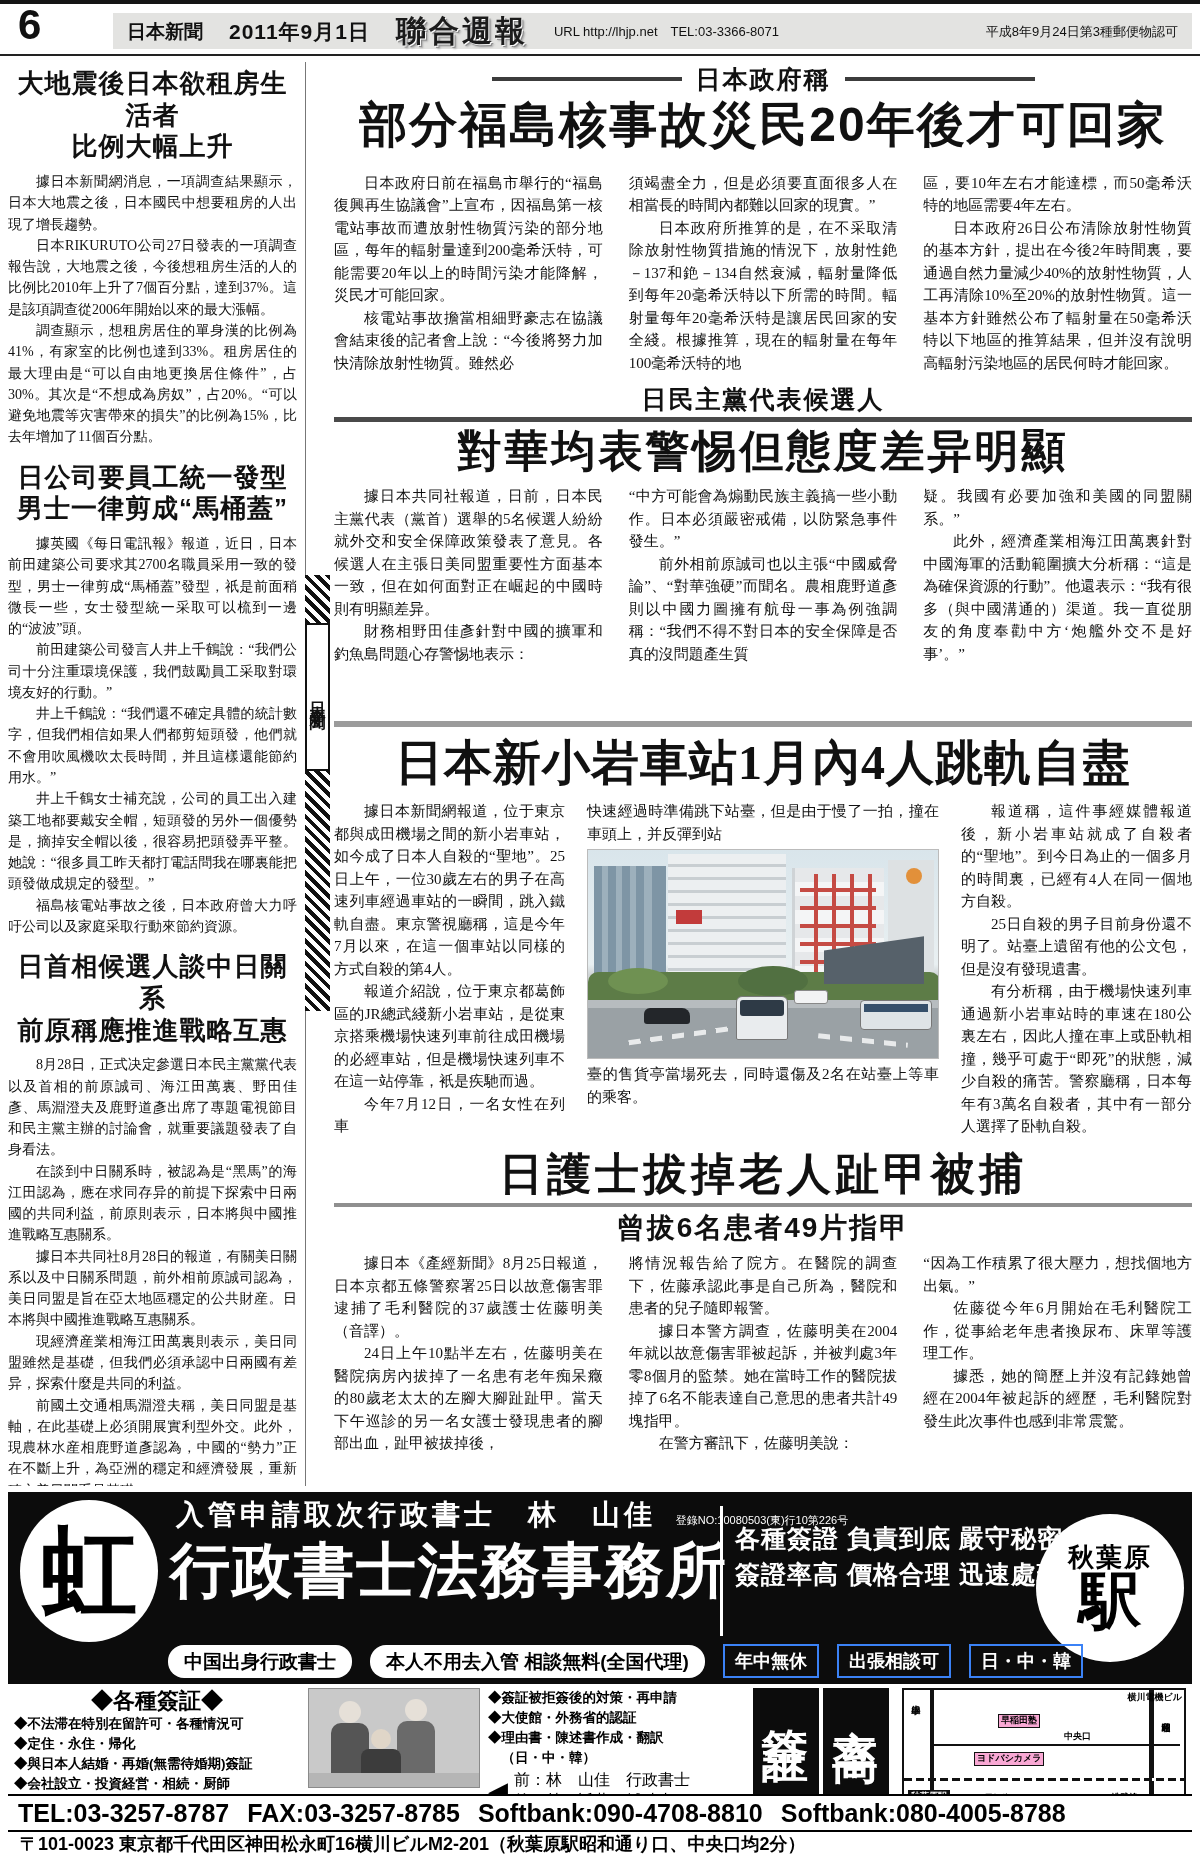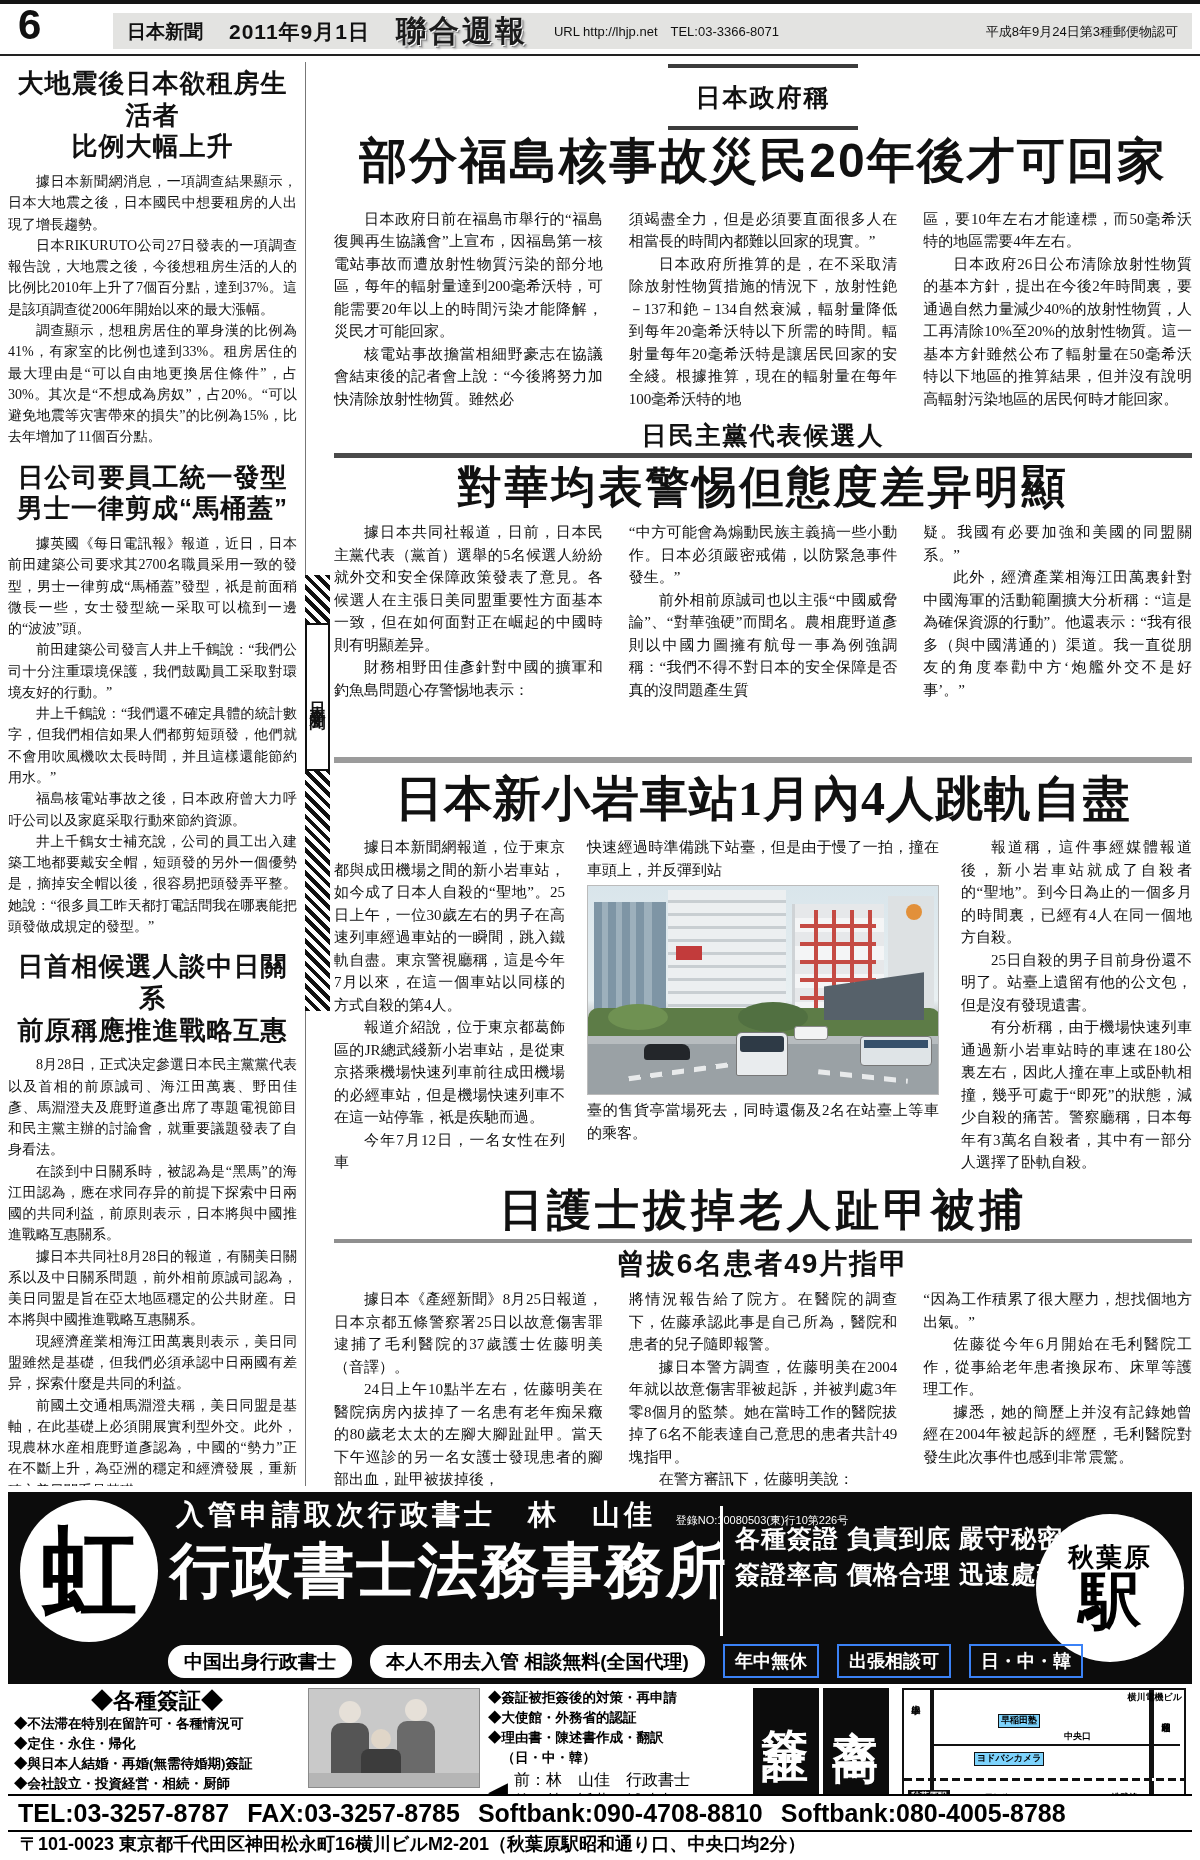--- a/index.html
+++ b/index.html
@@ -31,21 +31,21 @@
   
   .side-banner { position:absolute; left:305px; top:575px; width:25px; height:440px; }
   .stripe { width:100%; background:repeating-linear-gradient(45deg,#111 0 4px,#fff 4px 8px); }
   .stripe.s1 { height:48px; }
   .stripe.s2 { height:240px; margin-top:0; }
   .sb-text { width:100%; height:148px; border:2px solid #111; background:#fff; display:flex; align-items:center; justify-content:center;
              writing-mode:vertical-rl; font:900 16px/1 "Liberation Sans",sans-serif; letter-spacing:4px; }
 
   
   .main-col { position:absolute; left:334px; top:62px; width:858px; height:1424px; overflow:hidden; }
-  .kicker-row { display:flex; align-items:center; justify-content:center; gap:14px; margin:2px 0 4px;flex-direction:column; }
+  .kicker-row { display:flex; align-items:center; justify-content:center; gap:14px; margin:2px 0 4px; }
   .kicker-line { height:4px; background:#3c3c3c; width:190px; }
   .kicker { font:900 25px/1.2 "Liberation Sans",sans-serif; letter-spacing:2px; }
   .headline1 { font:900 48px/1.12 "Liberation Sans",sans-serif; text-align:center; letter-spacing:2px; margin:2px 0 20px; }
   .headline2 { font:900 44px/1.12 "Liberation Sans",sans-serif; text-align:center; letter-spacing:3px; margin:4px 0 10px; }
   .headline3 { font:900 48px/1.15 "Liberation Serif",serif; text-align:center; letter-spacing:1px; margin:8px 0 10px; }
   .headline4 { font:900 44px/1.1 "Liberation Sans",sans-serif; text-align:center; letter-spacing:4px; margin:6px 0 4px; }
   .subhead4 { font:900 28px/1.2 "Liberation Sans",sans-serif; text-align:center; letter-spacing:2px; margin:4px 0 8px; }
   .kicker-rule { height:5px; background:#4a4a4a; margin:3px 0 2px; }
   .sect-rule { height:6px; background:#9b9b9b; margin:8px 0 6px; }
   .t4-rule { height:4px; background:#8f8f8f; margin:2px auto 4px; width:100%; }
@@ -98,21 +98,21 @@
   .staff-wrap { display:flex; gap:6px; align-items:center; margin-top:2px; }
   .arrow { font:900 26px/1 "DejaVu Sans",sans-serif; }
   .staff-lines { flex:1; }
   .bigv { width:146px; display:flex; gap:4px; justify-content:center; }
   .bigv-col { background:#0c0c0c; color:#fff; writing-mode:vertical-rl; font:900 46px/1 "Liberation Sans",sans-serif;
               padding:4px 10px; letter-spacing:6px; }
   .ad-map { position:relative; flex:1; border:2px solid #111; background:#fff; overflow:hidden;
             font:700 9px/1.1 "Liberation Sans",sans-serif; }
   .mline { position:absolute; background:#111; }
   .mlabel { position:absolute; white-space:nowrap; }
-  .mbox { border:1px solid #111; padding:1px 2px; background:#7dd3fc; }
+  .mbox { border:1px solid #111; padding:1px 2px; background:#f9a8d4; }
   .mdark { background:#111; color:#fff; padding:2px 3px; }
   .vert { writing-mode:vertical-rl; }
   .ad-phones { position:absolute; left:0; top:302px; width:1184px; height:36px; background:#fff; color:#000;
                display:flex; align-items:center; gap:18px; padding:0 10px; border-top:2px solid #000; }
   .phone-seg { font:900 25px/1 "Liberation Sans",sans-serif; letter-spacing:0; white-space:nowrap; }
   .ad-address { position:absolute; left:0; top:338px; width:1184px; height:24px; background:#fff; color:#000;
                 font:700 18px/1.2 "Liberation Sans",sans-serif; padding:2px 12px; border-top:2px solid #000; }
 </style>
 </head>
 <body>
@@ -146,22 +146,22 @@
     </div>
     <div class="l-art">
       <div class="l-title">
           <div>日公司要員工統一發型</div>
           <div>男士一律剪成“馬桶蓋”</div>
         </div>
       <div class="l-body">
           <p>據英國《每日電訊報》報道，近日，日本前田建築公司要求其2700名職員采用一致的發型，男士一律剪成“馬桶蓋”發型，祇是前面稍微長一些，女士發型統一采取可以梳到一邊的“波波”頭。</p>
           <p>前田建築公司發言人井上千鶴說：“我們公司十分注重環境保護，我們鼓勵員工采取對環境友好的行動。”</p>
           <p>井上千鶴說：“我們還不確定具體的統計數字，但我們相信如果人們都剪短頭發，他們就不會用吹風機吹太長時間，并且這樣還能節約用水。”</p>
+          <p>井上千鶴女士補充說，公司的員工出入建築工地都要戴安全帽，短頭發的另外一個優勢是，摘掉安全帽以後，很容易把頭發弄平整。她說：“很多員工昨天都打電話問我在哪裏能把頭發做成規定的發型。”</p>
           <p>福島核電站事故之後，日本政府曾大力呼吁公司以及家庭采取行動來節約資源。</p>
-          <p>井上千鶴女士補充說，公司的員工出入建築工地都要戴安全帽，短頭發的另外一個優勢是，摘掉安全帽以後，很容易把頭發弄平整。她說：“很多員工昨天都打電話問我在哪裏能把頭發做成規定的發型。”</p>
         </div>
     </div>
     <div class="l-art">
       <div class="l-title">
           <div>日首相候選人談中日關系</div>
           <div>前原稱應推進戰略互惠</div>
         </div>
       <div class="l-body">
           <p>8月28日，正式决定參選日本民主黨黨代表以及首相的前原誠司、海江田萬裏、野田佳彥、馬淵澄夫及鹿野道彥出席了專題電視節目和民主黨主辦的討論會，就重要議題發表了自身看法。</p>
           <p>在談到中日關系時，被認為是“黑馬”的海江田認為，應在求同存异的前提下探索中日兩國的共同利益，前原則表示，日本將與中國推進戰略互惠關系。</p>

